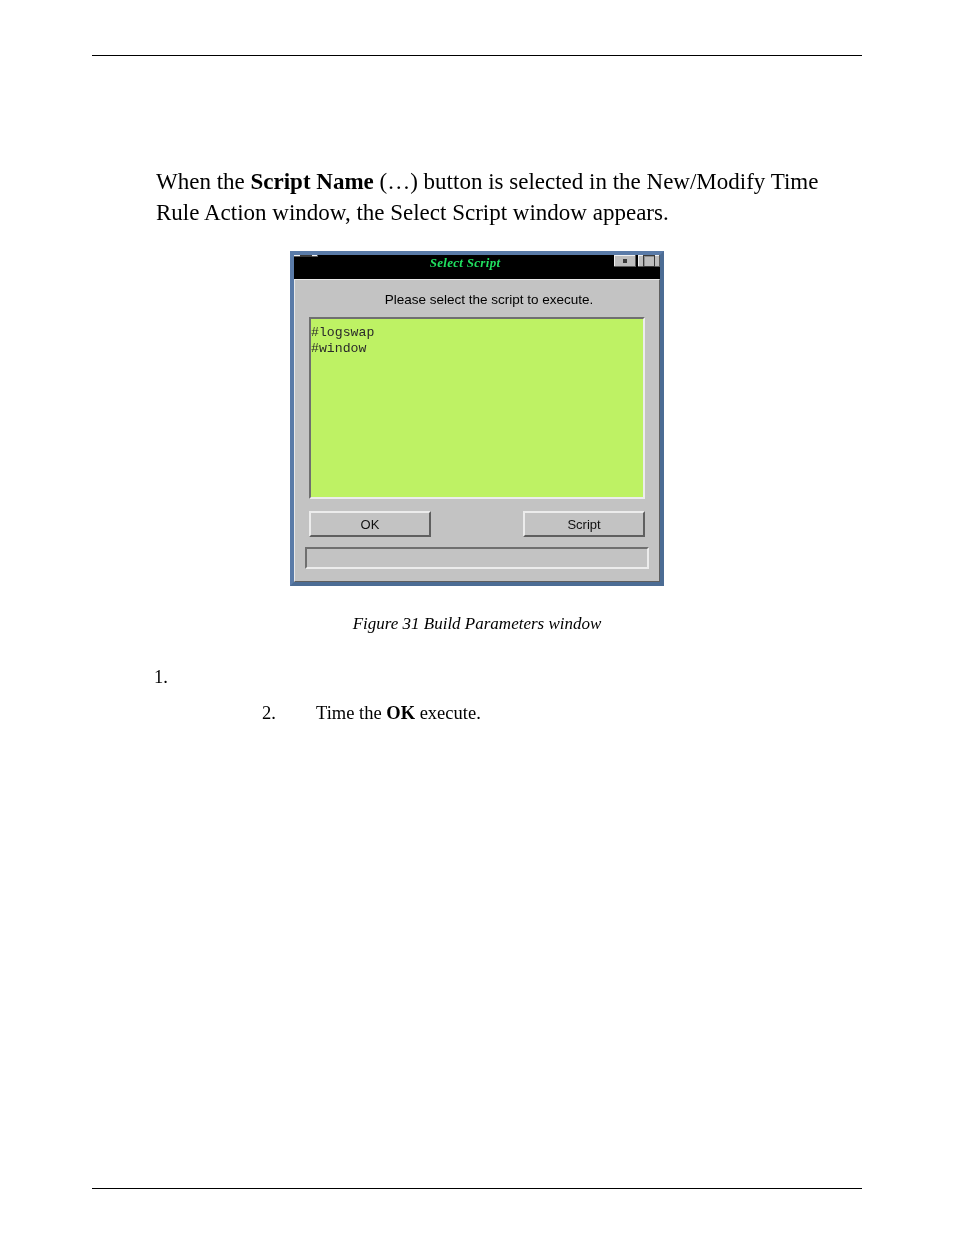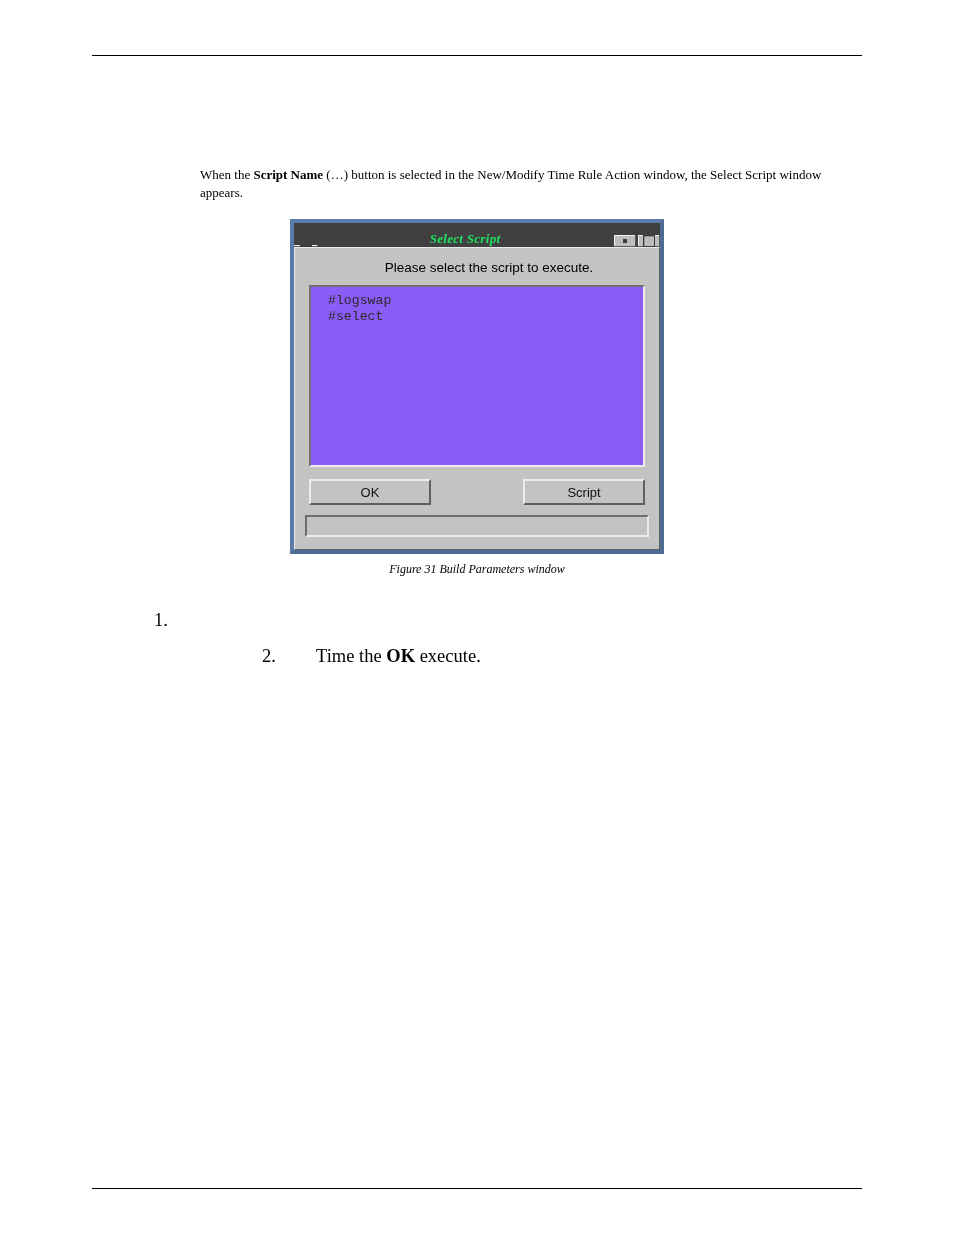--- a/index.html
+++ b/index.html
@@ -24,45 +24,45 @@
   }
   .hr-bottom {
     position: absolute;
     left: 92px;
     right: 92px;
     bottom: 38px;
     border: none;
     border-top: 1.4px solid #000;
   }
   .intro {
-    margin-left: 108px;
-    font-size: 13px;
+    margin-left: 64px;
+    font-size: 23px;
     line-height: 1.35;
   }
   .intro b { font-weight: bold; }
   .figure-wrap {
     display: flex;
     justify-content: center;
     margin-top: 18px;
   }
   
   .win {
     width: 366px;
     border-top: 4px solid #5a7ba8;
     border-left: 4px solid #5a7ba8;
     border-right: 4px solid #4c6c94;
     border-bottom: 4px solid #4c6c94;
     background: #c3c3c3;
     box-shadow: inset -1px -1px 0 #2e4663, inset 1px 1px 0 #8ea7c5;
   }
   .titlebar {
     height: 24px;
-    background: #404040;
-    display: flex;
-    align-items: flex-end;
+    background: #000000;
+    display: flex;
+    align-items: flex-start;
     position: relative;
   }
   .sysmenu {
     width: 24px;
     background: #bdbdbd;
     box-shadow: inset -1px -1px 0 #5a5a5a, inset 1px 1px 0 #f0f0f0;
     display: flex;
     align-items: center;
     justify-content: center;
   }
@@ -112,26 +112,26 @@
     text-align: center;
     padding: 12px 6px 8px 6px;
     font-family: Arial, Helvetica, sans-serif;
     font-size: 13.5px;
     color: #000;
     margin-left: 24px;
   }
   .listbox {
     margin: 2px 14px 6px 14px;
     height: 168px;
-    background: #8b5cf6;
+    background: #bef264;
     border-top: 2px solid #6f6f6f;
     border-left: 2px solid #6f6f6f;
     border-right: 2px solid #ececec;
     border-bottom: 2px solid #ececec;
-    padding: 6px 8px 4px 17px;
+    padding: 6px 8px 4px 0;
     font-family: "Courier New", monospace;
     font-size: 13.2px;
     line-height: 16px;
     color: #2a2a2a;
     overflow: hidden;
   }
   .listbox .item { white-space: pre; }
   .btnrow {
     display: flex;
     justify-content: space-between;
@@ -157,22 +157,22 @@
     height: 18px;
     border-top: 2px solid #6f6f6f;
     border-left: 2px solid #6f6f6f;
     border-right: 2px solid #ececec;
     border-bottom: 2px solid #ececec;
     background: #c3c3c3;
   }
   .caption {
     text-align: center;
     font-style: italic;
-    font-size: 12px;
-    margin-top: 8px;
+    font-size: 17px;
+    margin-top: 28px;
   }
   
   .steps {
     margin-top: 30px;
     font-size: 18.5px;
     line-height: 1.5;
   }
   .step-row1 { display:flex; }
   .step-row1 .n1 { width:54px; text-align:left; }
   .step-row1 .t1 { }
@@ -209,21 +209,21 @@
             </div>
           <div class="tbtn">
               <div class="sq"></div>
             </div>
         </div>
       </div>
       <div class="win-body">
         <div class="prompt">Please select the script to execute.</div>
         <div class="listbox">
           <div class="item">#logswap</div>
-          <div class="item">#select</div>
+          <div class="item">#window</div>
         </div>
         <div class="btnrow">
           <div class="btn3d">OK</div>
           <div class="btn3d">Script</div>
         </div>
         <div class="statusbar"></div>
       </div>
     </div>
   </div>
 

